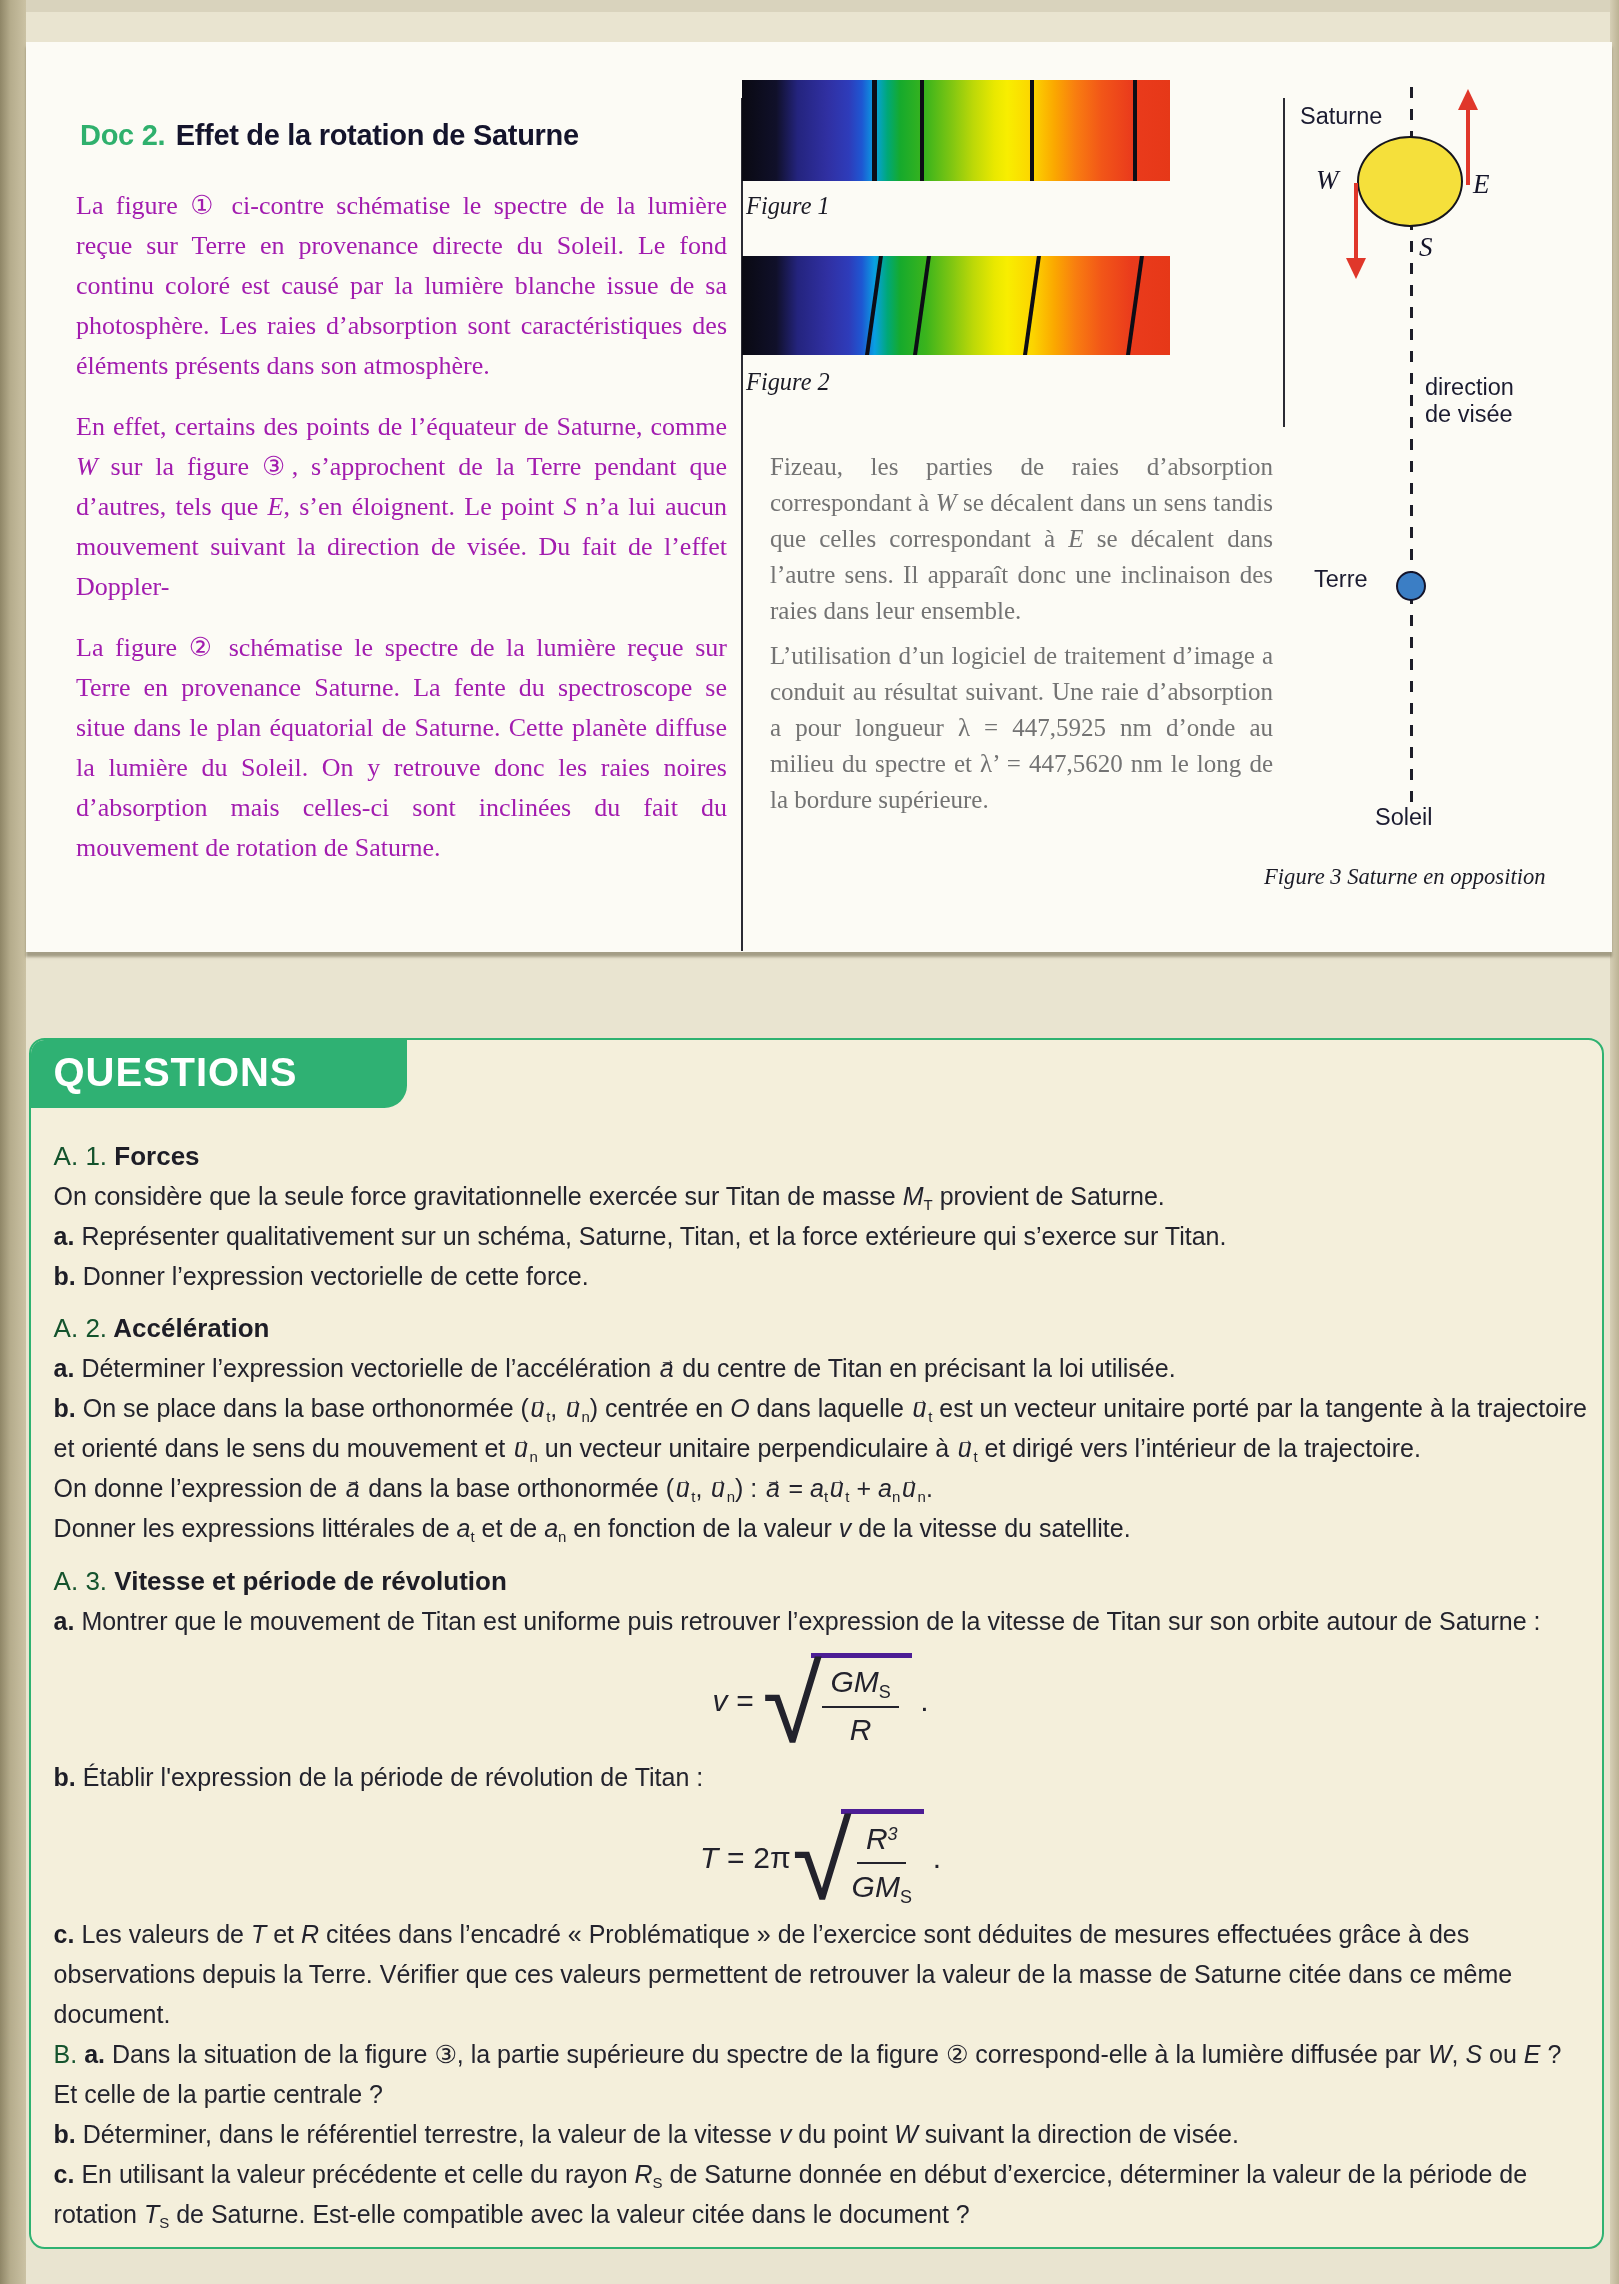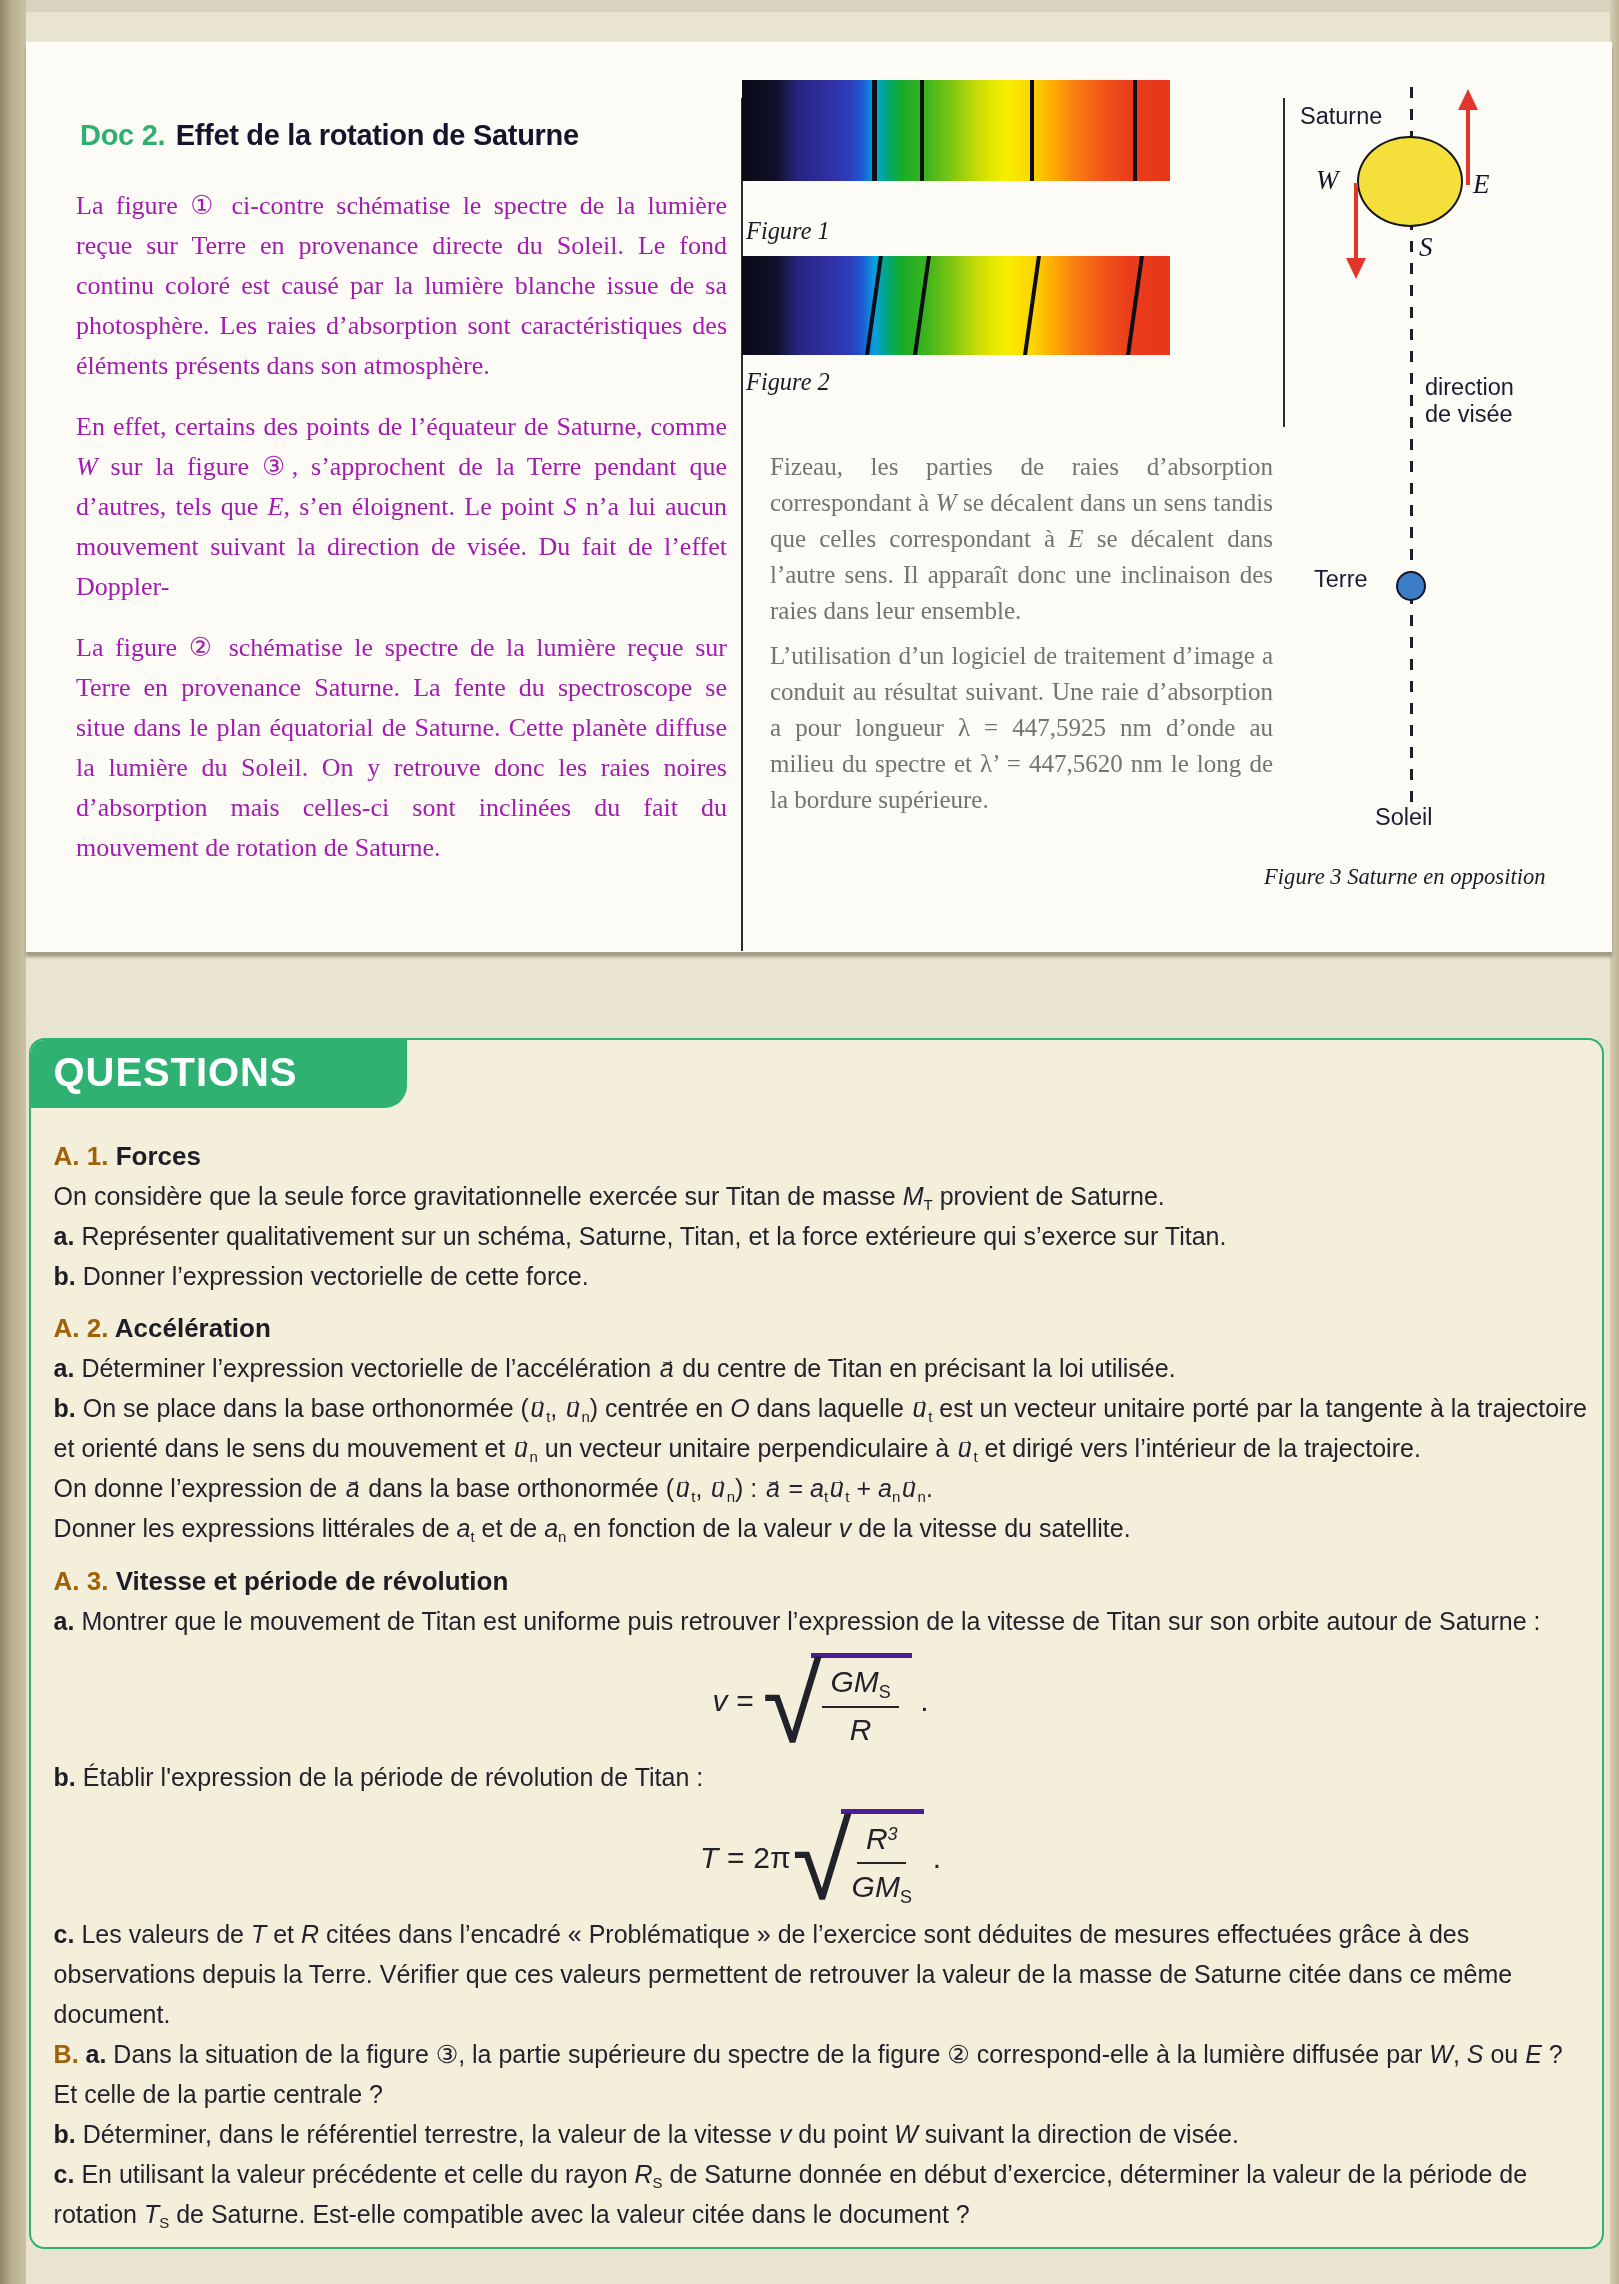--- a/index.html
+++ b/index.html
@@ -61,21 +61,21 @@
   .q-panel{position:absolute;left:29px;top:1038px;width:1575px;height:1211px;box-sizing:border-box;
            border:2.6px solid #2eb271;border-radius:15.7px;background:#f4efdb;overflow:hidden;}
   .q-tab{position:absolute;left:0;top:0;width:376px;height:68px;background:#2fb173;
          border-radius:12.2px 0 22.6px 0;z-index:2;}
   .q-tab span{display:block;padding:10.4px 0 0 22.6px;font-size:40px;font-weight:bold;
               letter-spacing:0.9px;color:#ffffff;}
   .q-content{position:absolute;left:22.6px;top:84px;width:1534px;
              font-size:25px;line-height:40px;color:#23232d;z-index:1;}
   .q-line{min-height:40px;}
   .q-heading{font-size:26px;font-weight:bold;margin-top:12.2px;color:#1d1d26;}
-  .gb{color:#a16207;font-weight:bold;text-align:center;}
+  .gb{color:#14532d;font-weight:normal;text-align:center;}
   .bb{color:#1d1d26;font-weight:bold;}
   sub{font-size:0.6em;vertical-align:-0.35em;line-height:0;}
   sup{font-size:0.6em;vertical-align:0.5em;line-height:0;}
   .vec{position:relative;display:inline-block;padding:0 1.7px;}
   .vec i{font-style:italic;}
   .varr{position:absolute;left:55%;transform:translateX(-50%);top:-0.52em;
         font-size:0.62em;font-style:normal;}
 
   
   .formula{text-align:center;margin:12.2px 0 7px 0;}
@@ -112,21 +112,21 @@
 
     <div class="vdiv1"></div>
     <div class="vdiv2"></div>
 
     <div id="spectrum1" class="spectrum" style="left:716px;top:38px;">
         <div class="abs-line" style="left: calc(30.8% - 1.7px);"></div>
         <div class="abs-line" style="left: calc(41.9% - 1.7px);"></div>
         <div class="abs-line" style="left: calc(67.6% - 1.7px);"></div>
         <div class="abs-line" style="left: calc(91.7% - 1.7px);"></div>
       </div>
-    <div class="fig-caption" style="left:720px;top:150px;margin-top:25px;">Figure 1</div>
+    <div class="fig-caption" style="left:720px;top:150px;">Figure 1</div>
     <div id="spectrum2" class="spectrum tilted" style="left:716px;top:214px;">
         <div class="abs-line" style="left: calc(30.8% - 1.7px); transform: rotate(8deg);"></div>
         <div class="abs-line" style="left: calc(41.9% - 1.7px); transform: rotate(8deg);"></div>
         <div class="abs-line" style="left: calc(67.6% - 1.7px); transform: rotate(8deg);"></div>
         <div class="abs-line" style="left: calc(91.7% - 1.7px); transform: rotate(8deg);"></div>
       </div>
     <div class="fig-caption" style="left:720px;top:326px;">Figure 2</div>
 
     <div class="doc-col2">
         <p>Fizeau, les parties de raies d’absorption correspondant à <i>W</i> se décalent dans un sens tandis que celles correspondant à <i>E</i> se décalent dans l’autre sens. Il apparaît donc une inclinaison des raies dans leur ensemble.</p>

